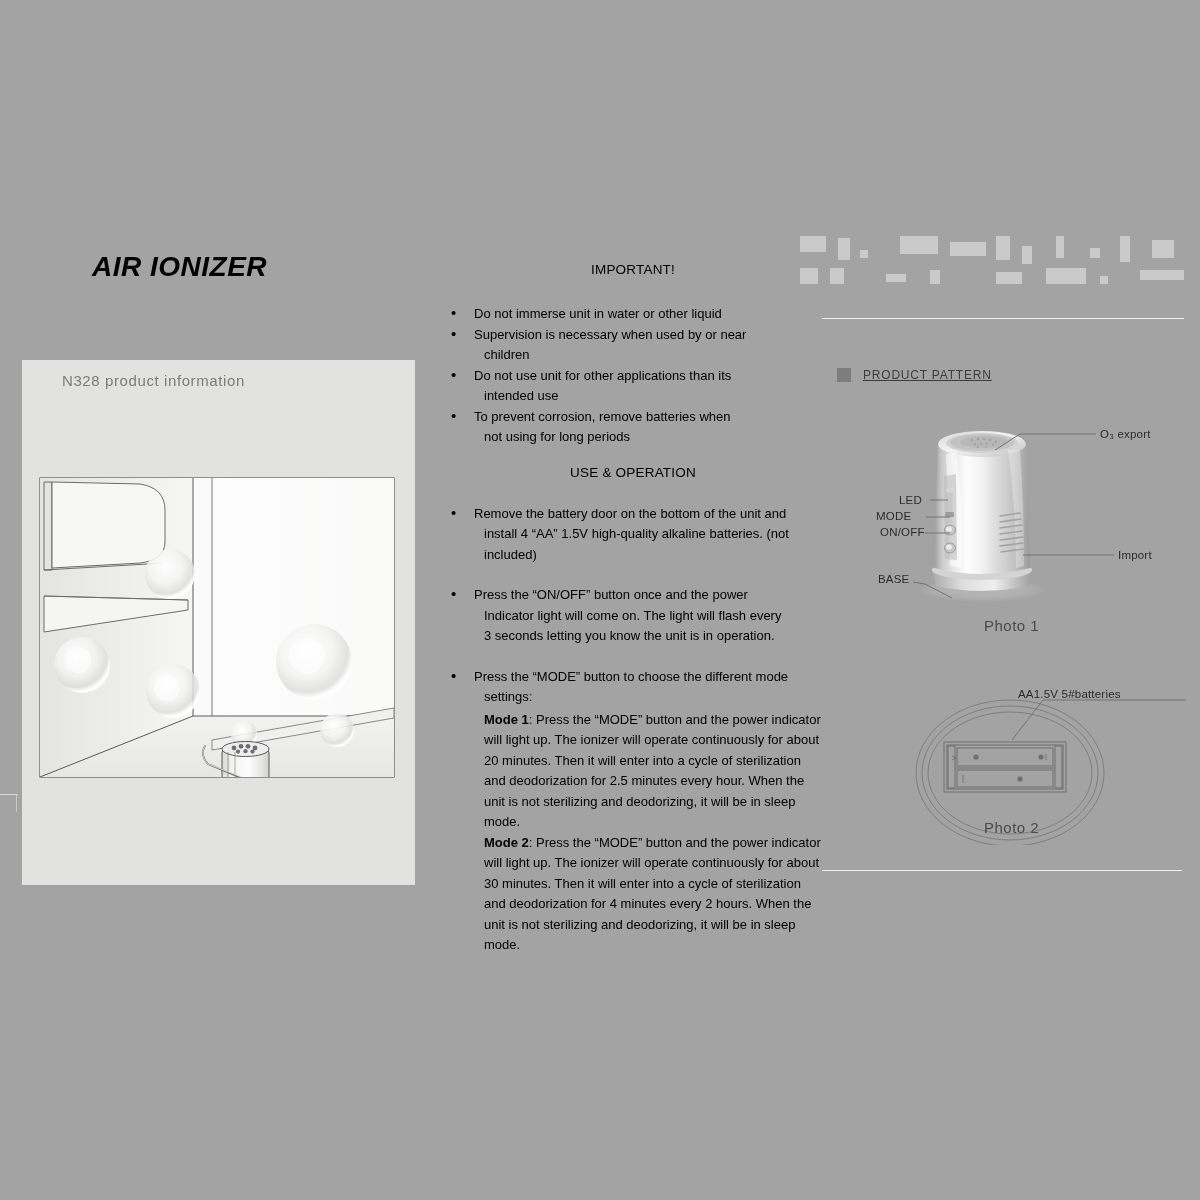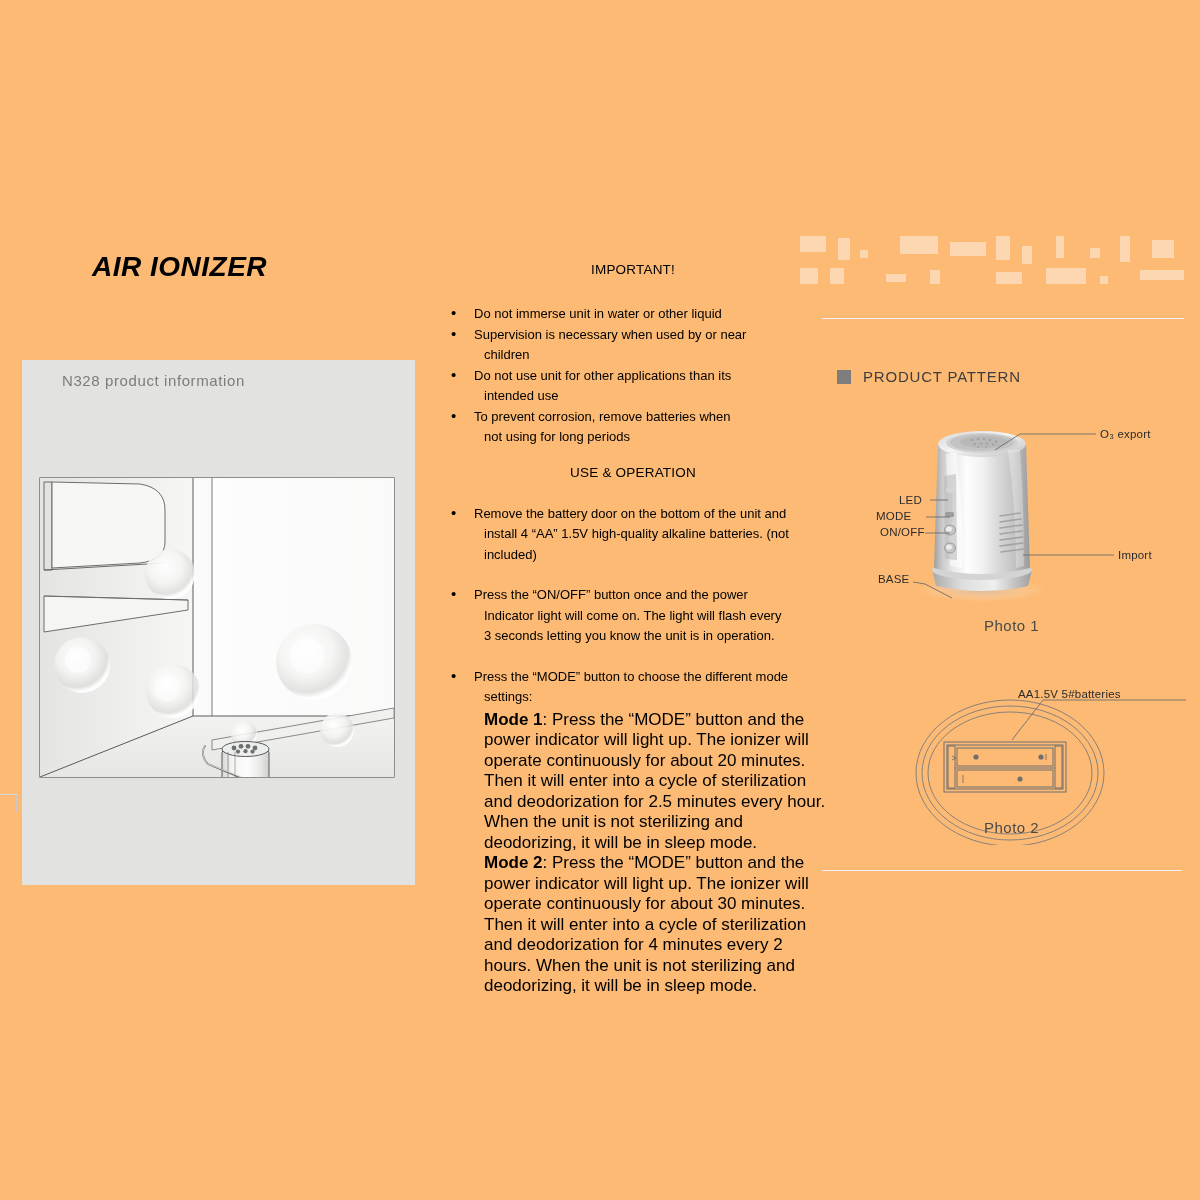--- a/index.html
+++ b/index.html
@@ -11,21 +11,21 @@
     width: 1200px;
     height: 1200px;
     position: relative;
     font-family: "Liberation Sans", sans-serif;
     color: #000000;
     overflow: hidden;
   }
   .page {
     position: absolute;
     inset: 0;
-    background: #fdba74;
+    background: #a3a3a3;
   }
 
   
   .ghost-row {
     position: absolute;
     left: 800px;
     top: 232px;
     width: 400px;
     height: 52px;
     opacity: 0.45;
@@ -123,21 +123,21 @@
     left: 11px;
     top: -1px;
     font-size: 15px;
     line-height: 20.5px;
   }
   .bullets li .cont {
     display: block;
     padding-left: 10px;
   }
   .para {
-    font-size: 17px;
+    font-size: 13px;
     line-height: 20.5px;
     padding-left: 44px;
     margin: 0;
   }
   .para b { font-weight: bold; }
 
   
   .rule {
     position: absolute;
     background: #f0f0f0;
@@ -154,24 +154,25 @@
     align-items: center;
     gap: 12px;
   }
   .pp-square {
     width: 14px;
     height: 14px;
     background: #7d7d7d;
     display: block;
   }
   .pp-title {
-    font-size: 15px;
+    font-size: 12px;
     color: #3d3d3d;
     letter-spacing: 0.8px;
     white-space: nowrap;
+    text-decoration: underline;
   }
 
   .photo-block {
     position: absolute;
   }
   .photo1-wrap { left: 860px; top: 418px; width: 330px; height: 220px; }
   .photo2-wrap { left: 900px; top: 680px; width: 290px; height: 165px; }
 
   .photo-caption {
     position: absolute;

